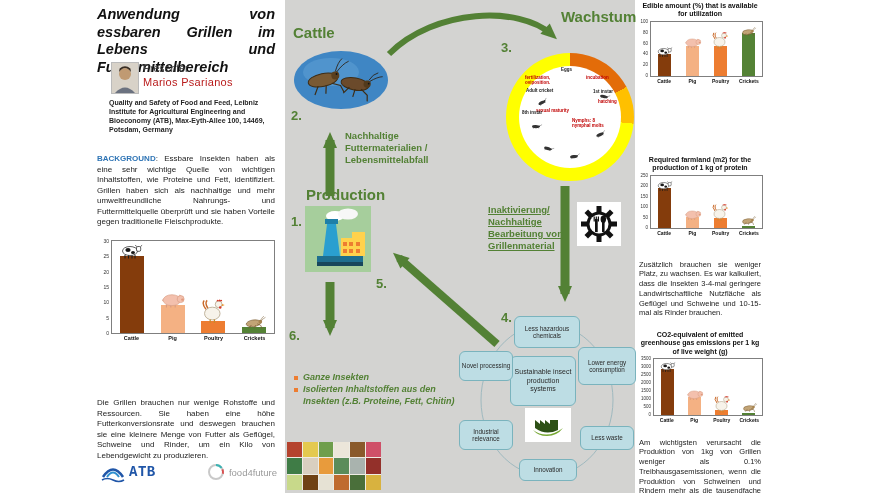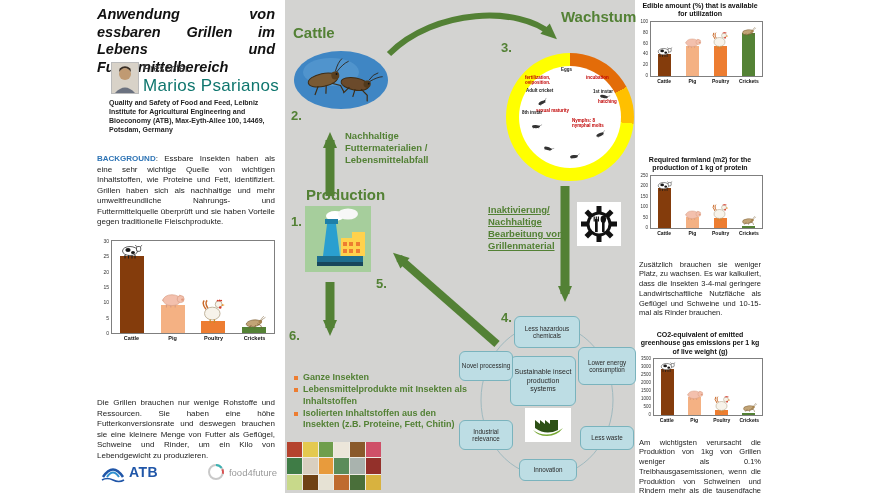--- a/index.html
+++ b/index.html
@@ -6,52 +6,52 @@
   .poster{position:relative;width:877px;height:493px;background:#ffffff;overflow:hidden;
           font-family:"Liberation Sans",sans-serif;color:#1a1a1a;}
   
   .col-left{position:absolute;left:85px;top:0;width:200px;height:493px;background:#fff;}
   .l-title{margin:6px 10px 0 12px;font-size:14.5px;font-weight:bold;font-style:italic;
            line-height:1.22;text-align:justify;color:#111;}
   .presenter-row{position:absolute;left:26px;top:62px;display:flex;align-items:flex-start;}
   .p-photo{width:26px;height:30px;overflow:hidden;border:1px solid #bbb;flex:0 0 auto;}
   .p-texts{margin-left:4px;}
   .p-label{font-size:10.5px;color:#3f3f3f;}
-  .p-name{font-size:17px;color:#0f766e;letter-spacing:.3px;margin-top:2px;}
+  .p-name{font-size:11px;color:#b91c1c;letter-spacing:.3px;margin-top:2px;}
   .affil{position:absolute;left:24px;top:98px;width:168px;font-size:7px;font-weight:bold;
          color:#262626;line-height:1.3;}
   .bg-para{position:absolute;left:12px;top:146px;width:178px;font-size:8px;line-height:1.32;
            text-align:justify;color:#222;}
   .bg-label{color:#2E74B5;font-weight:bold;}
   .chart-left{position:absolute;left:12px;top:240px;width:178px;}
   .l-note{position:absolute;left:12px;top:390px;width:178px;font-size:8px;line-height:1.32;
           text-align:justify;color:#222;}
   .logos{position:absolute;left:14px;top:460px;width:178px;display:flex;align-items:center;
          justify-content:space-between;}
-  .logo-atb{display:flex;align-items:center;}
+  .logo-atb{display:flex;align-items:center;font-family:Liberation Mono, monospace;}
   .logo-atb .atb-word{font-size:14px;font-weight:bold;color:#2056a8;letter-spacing:.5px;margin-left:2px;}
   .logo-f4f{display:flex;align-items:center;}
   .logo-f4f .f4f-word{font-size:9.5px;color:#9a9a9a;margin-left:3px;}
   
   .col-mid{position:absolute;left:285px;top:0;width:350px;height:493px;background:#d3d3d1;}
   .arrows{position:absolute;left:0;top:0;z-index:1;}
   .g-head{position:absolute;font-size:15px;font-weight:bold;color:#538135;z-index:4;}
   .g-step{position:absolute;font-size:13px;font-weight:bold;color:#538135;z-index:4;}
   .g-note{position:absolute;font-size:9.5px;font-weight:bold;color:#538135;line-height:1.25;z-index:4;}
   .cricket-photo{position:absolute;left:8px;top:50px;z-index:2;line-height:0;}
   .ring{position:absolute;left:221px;top:53px;width:128px;height:128px;border-radius:50%;z-index:2;
         background:conic-gradient(#E36C09 0deg 62deg,#FFC000 62deg 96deg,#FFFF00 96deg 360deg);}
   .ring-inner{position:absolute;inset:13px;background:#fff;border-radius:50%;}
   .lc-lab{position:absolute;font-size:4.5px;font-weight:bold;line-height:1.1;z-index:3;}
   .lc-red{color:#C00000;} .lc-blk{color:#1a1a1a;}
   .lc-bug{position:absolute;line-height:0;z-index:3;}
   .factory{position:absolute;left:20px;top:206px;line-height:0;z-index:2;}
   .gear{position:absolute;left:292px;top:202px;width:44px;height:44px;background:#fff;z-index:2;
         display:flex;align-items:center;justify-content:center;}
-  .blist{position:absolute;left:8px;top:372px;width:176px;list-style:none;margin:0;padding:0;z-index:4;}
+  .blist{position:absolute;left:8px;top:372px;width:176px;list-style:none;margin:0;padding:0;z-index:4;font-style:italic;}
   .blist li{position:relative;padding-left:10px;color:#538135;font-weight:bold;font-size:9px;
             line-height:1.25;margin-bottom:1px;}
   .blist li::before{content:"";position:absolute;left:1px;top:4px;width:4px;height:4px;background:#ED7D31;}
   .collage{position:absolute;left:2px;top:442px;width:94px;height:48px;display:grid;z-index:2;
            grid-template-columns:repeat(6,1fr);grid-template-rows:repeat(3,1fr);gap:1px;background:#efece4;}
   .collage div{width:100%;height:100%;}
   .sus-node{position:absolute;background:#BDDDE4;border:1px solid #7ab3bd;border-radius:6px;
             display:flex;align-items:center;justify-content:center;text-align:center;
             font-size:6.3px;color:#2a2a2a;line-height:1.15;padding:1px;box-sizing:border-box;z-index:3;}
   .sus-center{position:absolute;left:225px;top:356px;width:66px;height:50px;background:#BDDDE4;
@@ -325,21 +325,20 @@
         </g>
       </svg>
     </span>
 
     <div class="g-step" style="left:91px;top:276px;">5.</div>
     <div class="g-step" style="left:216px;top:310px;">4.</div>
     <div class="g-step" style="left:4px;top:328px;">6.</div>
 
     <ul class="blist">
         <li>Ganze Insekten</li>
-        <li>Lebensmittelprodukte mit Insekten als Inhaltstoffen</li>
         <li>Isolierten Inhaltstoffen aus den Insekten (z.B. Proteine, Fett, Chitin)</li>
       </ul>
 
     <div class="collage">
         <div style="background: rgb(181, 67, 46);"></div>
         <div style="background: rgb(228, 201, 79);"></div>
         <div style="background: rgb(111, 158, 76);"></div>
         <div style="background: rgb(236, 230, 218);"></div>
         <div style="background: rgb(138, 90, 43);"></div>
         <div style="background: rgb(207, 80, 104);"></div>

